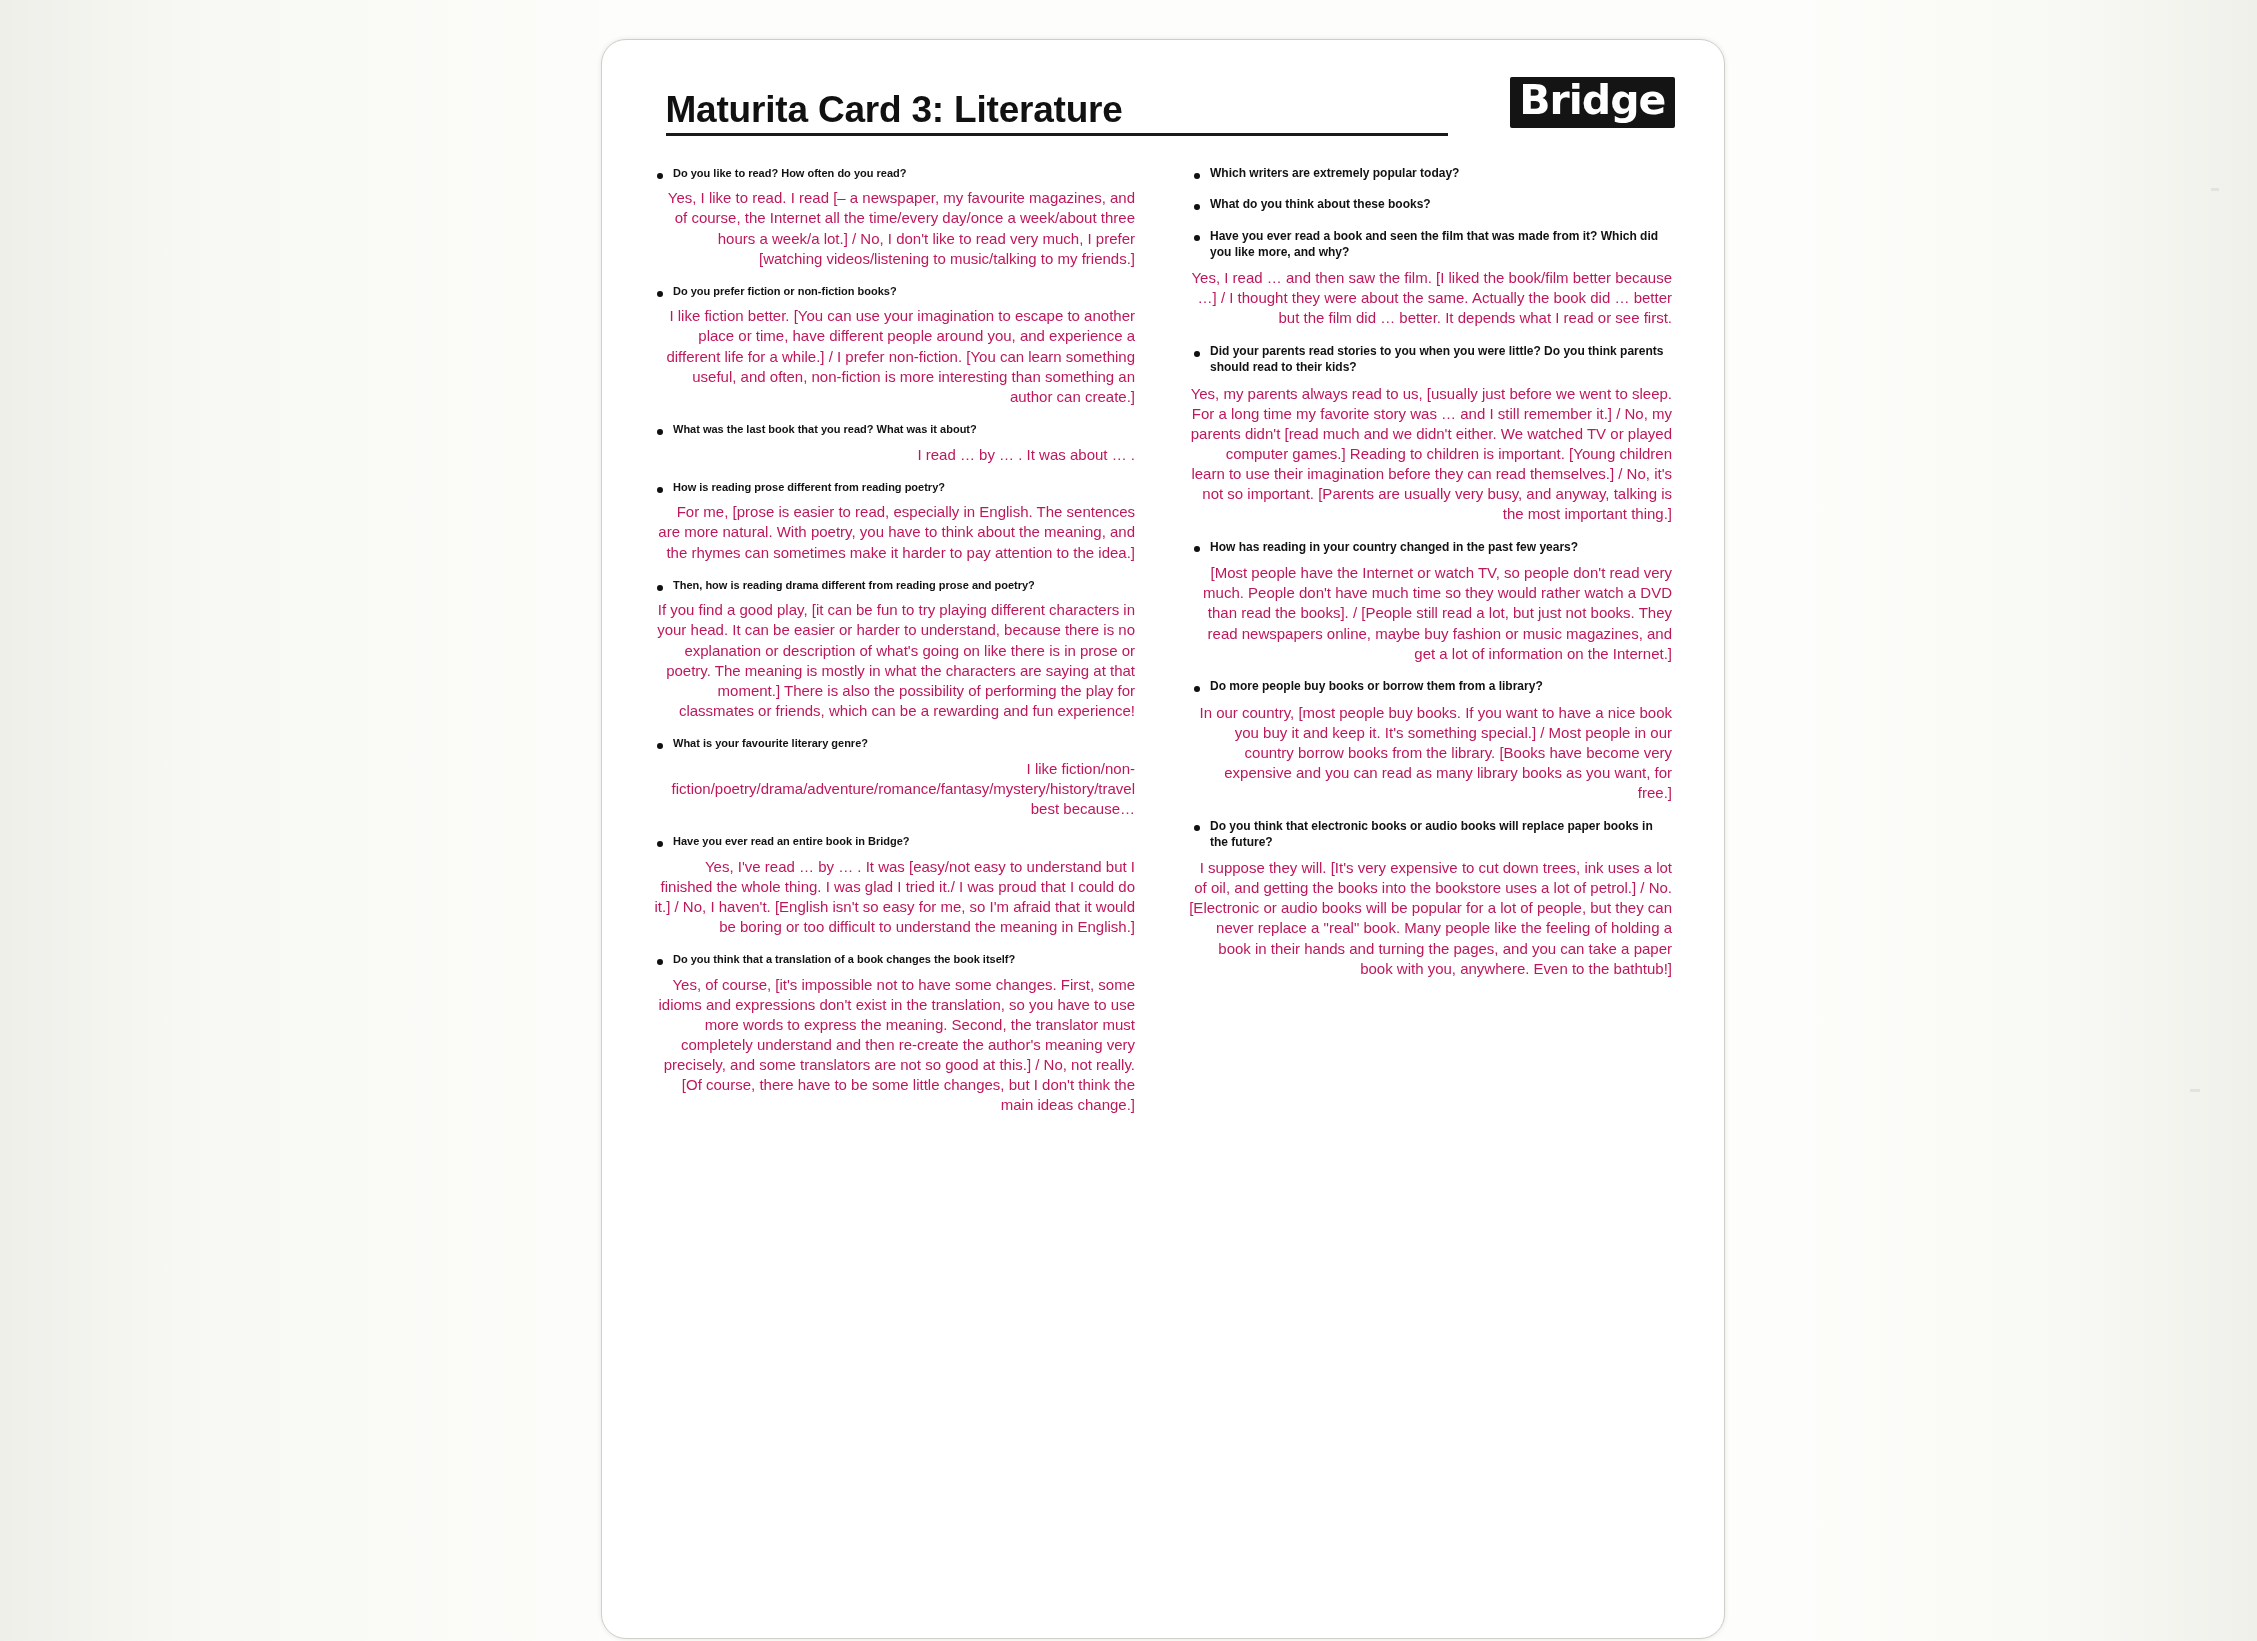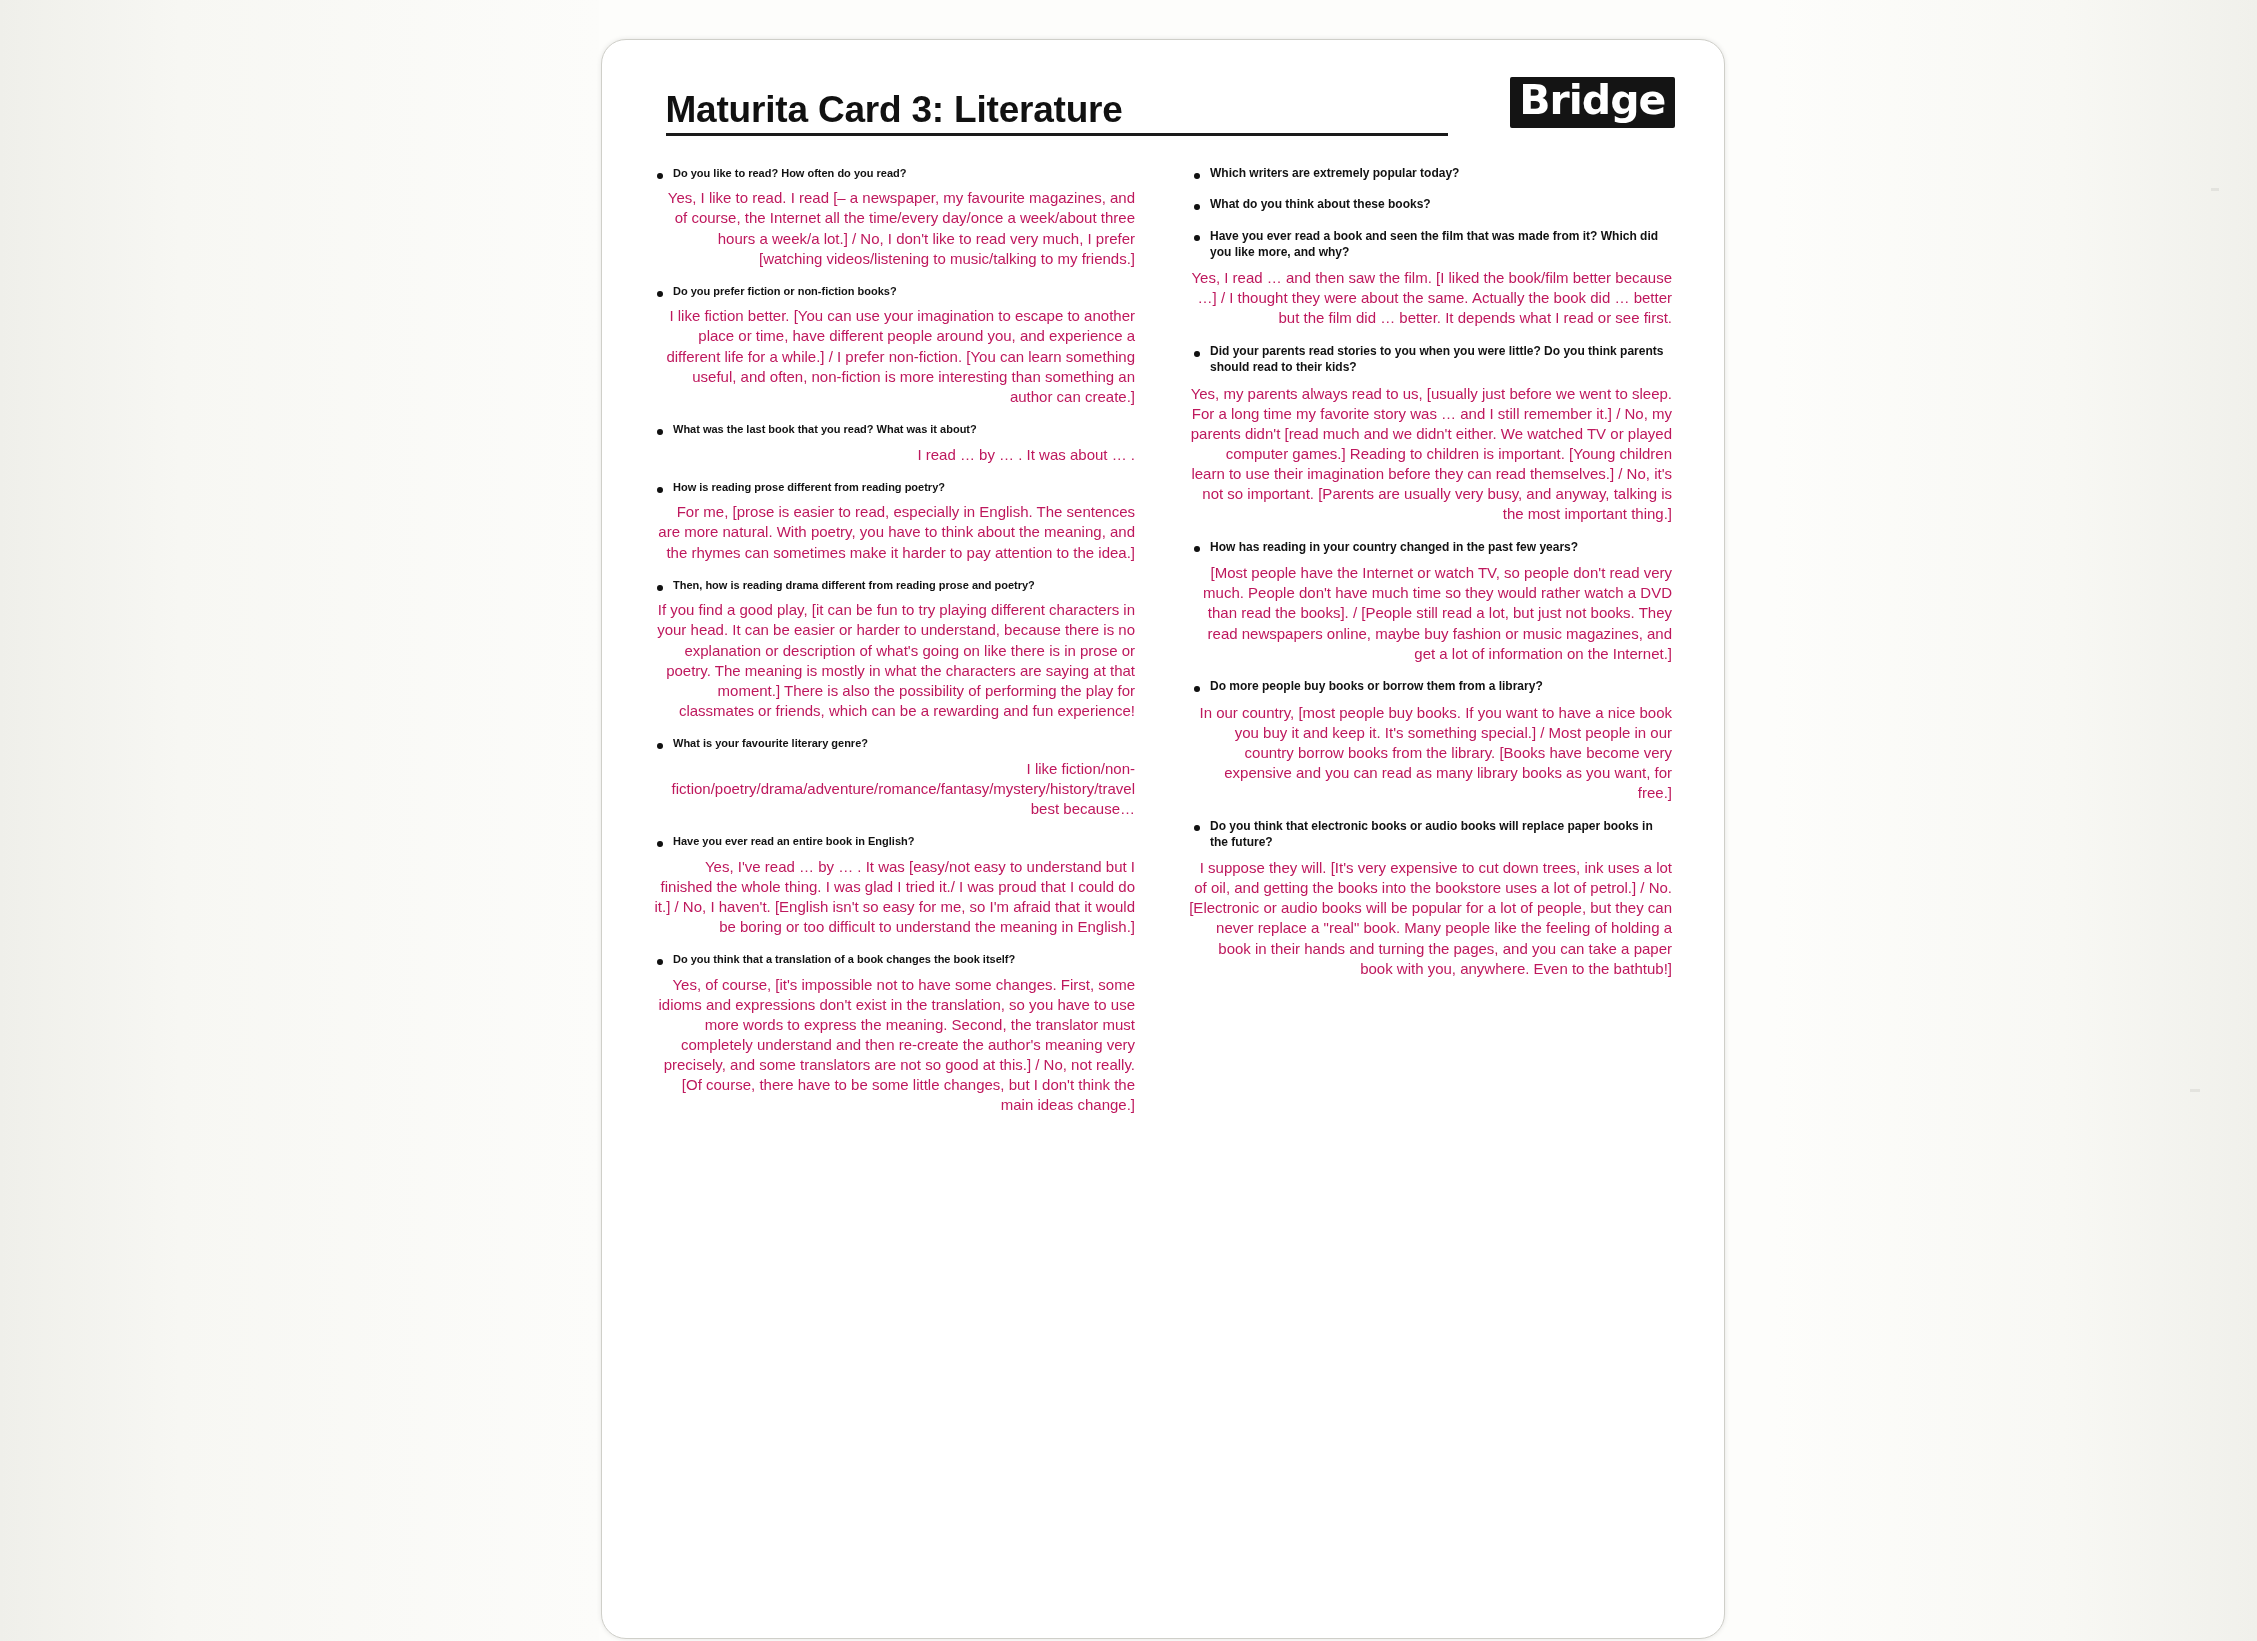--- a/index.html
+++ b/index.html
@@ -182,21 +182,21 @@
           </div>
           <div class="qa">
             <div class="q">Then, how is reading drama different from reading prose and poetry?</div>
             <div class="a">If you find a good play, [it can be fun to try playing different characters in your head. It can be easier or harder to understand, because there is no explanation or description of what's going on like there is in prose or poetry. The meaning is mostly in what the characters are saying at that moment.] There is also the possibility of performing the play for classmates or friends, which can be a rewarding and fun experience!</div>
           </div>
           <div class="qa">
             <div class="q">What is your favourite literary genre?</div>
             <div class="a">I like fiction/non-fiction/poetry/drama/adventure/romance/fantasy/mystery/history/travel best because…</div>
           </div>
           <div class="qa">
-            <div class="q">Have you ever read an entire book in English?</div>
+            <div class="q">Have you ever read an entire book in Bridge?</div>
             <div class="a">Yes, I've read … by … . It was [easy/not easy to understand but I finished the whole thing. I was glad I tried it./ I was proud that I could do it.] / No, I haven't. [English isn't so easy for me, so I'm afraid that it would be boring or too difficult to understand the meaning in English.]</div>
           </div>
           <div class="qa">
             <div class="q">Do you think that a translation of a book changes the book itself?</div>
             <div class="a">Yes, of course, [it's impossible not to have some changes. First, some idioms and expressions don't exist in the translation, so you have to use more words to express the meaning. Second, the translator must completely understand and then re-create the author's meaning very precisely, and some translators are not so good at this.] / No, not really. [Of course, there have to be some little changes, but I don't think the main ideas change.]</div>
           </div>
         </div>
 
         <div class="col col-right">
           <div class="qa">

